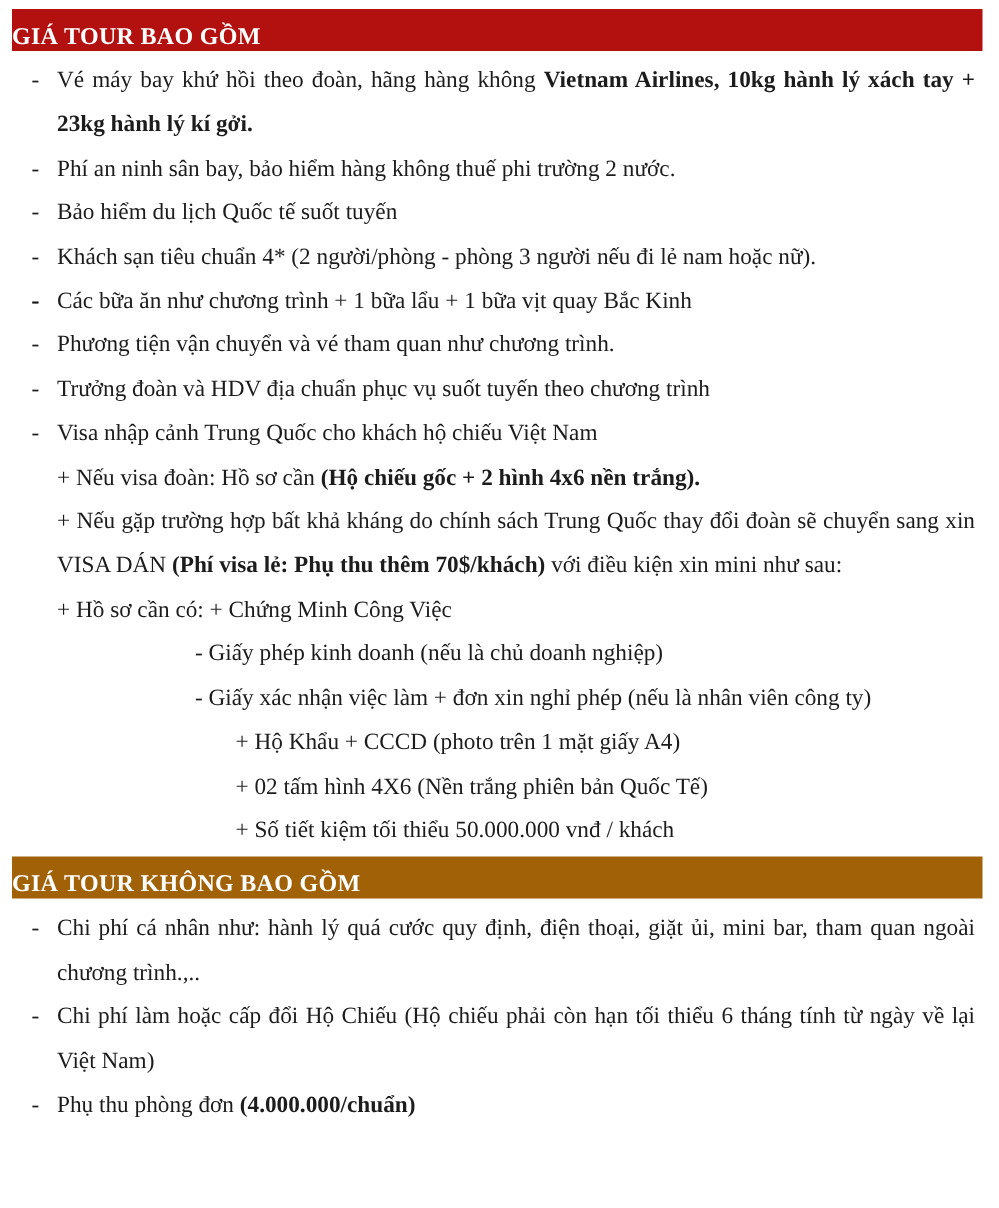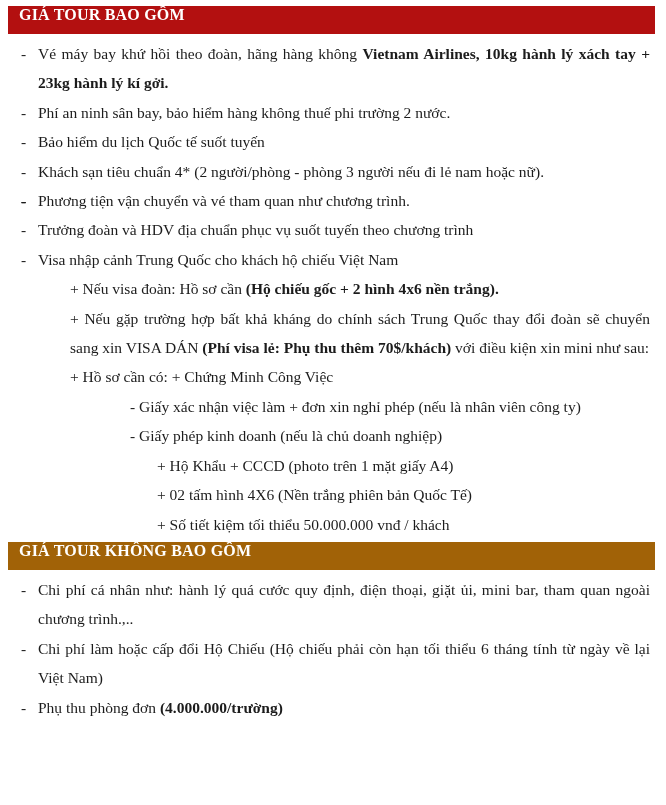--- a/index.html
+++ b/index.html
@@ -11,74 +11,73 @@
     background: #ffffff;
     font-family: "Liberation Serif", "DejaVu Serif", serif;
     font-size: 15.5px;
     color: #1c1c1c;
     overflow: hidden;
   }
   .sec-header {
     margin: 0 11px 0 8px;
     height: 28px;
     display: flex;
-    align-items: flex-start;
-    padding-left: 11px;
+    align-items: flex-end;
     font-weight: bold;
     font-size: 16px;
     letter-spacing: 0.2px;
   }
   .sec-body {
     padding: 5px 16px 3px 0;
   }
   .line {
     line-height: 29.4px;
     text-align: justify;
   }
   .line.bullet { position: relative; padding-left: 38px; }
   .line.bullet .dash { position: absolute; left: 21px; top: 0; }
-  .line.plain   { padding-left: 38px; margin-left: 32px; }
+  .line.plain   { padding-left: 38px; }
   .line.subdash { padding-left: 130px; }
   .line.subplus { padding-left: 157px; font-family: Liberation Serif, serif; }
   b { font-weight: bold; }
 </style>
 </head>
 <body>
 
 <div class="page" style="color: rgb(28, 28, 28); background: rgb(255, 255, 255);">
 
   <div class="section">
     <div class="sec-header" style="background: rgb(179, 16, 16); color: rgb(255, 255, 255);">
       <span>GIÁ TOUR BAO GỒM</span>
     </div>
     <div class="sec-body">
         <div class="line bullet"><span class="dash">-</span><span>Vé máy bay khứ hồi theo đoàn, hãng hàng không </span><b>Vietnam Airlines, 10kg hành lý xách tay + 23kg hành lý kí gởi.</b></div>
         <div class="line bullet"><span class="dash">-</span><span>Phí an ninh sân bay, bảo hiểm hàng không thuế phi trường 2 nước.</span></div>
         <div class="line bullet"><span class="dash">-</span><span>Bảo hiểm du lịch Quốc tế suốt tuyến</span></div>
         <div class="line bullet"><span class="dash">-</span><span>Khách sạn tiêu chuẩn 4* (2 người/phòng - phòng 3 người nếu đi lẻ nam hoặc nữ).</span></div>
         <div class="line bullet"><span class="dash">-</span></div>
-        <div class="line bullet"><span class="dash">-</span></div>
+        <div class="line bullet"><span class="dash">-</span><span>Các bữa ăn như chương trình + 1 bữa lẩu + 1 bữa vịt quay Bắc Kinh</span></div>
         <div class="line bullet"><span class="dash">-</span><span>Phương tiện vận chuyển và vé tham quan như chương trình.</span></div>
         <div class="line bullet"><span class="dash">-</span><span>Trưởng đoàn và HDV địa chuẩn phục vụ suốt tuyến theo chương trình</span></div>
         <div class="line bullet"><span class="dash">-</span><span>Visa nhập cảnh Trung Quốc cho khách hộ chiếu Việt Nam</span></div>
         <div class="line plain"><span>+ Nếu visa đoàn: Hồ sơ cần </span><b>(Hộ chiếu gốc + 2 hình 4x6 nền trắng).</b></div>
         <div class="line plain"><span>+ Nếu gặp trường hợp bất khả kháng do chính sách Trung Quốc thay đổi đoàn sẽ chuyển sang xin VISA DÁN </span><b>(Phí visa lẻ: Phụ thu thêm 70$/khách)</b><span> với điều kiện xin mini như sau:</span></div>
         <div class="line plain"><span>+ Hồ sơ cần có: + Chứng Minh Công Việc</span></div>
+        <div class="line subdash"><span>- Giấy phép kinh doanh (nếu là chủ doanh nghiệp)</span></div>
         <div class="line subdash"><span>- Giấy xác nhận việc làm + đơn xin nghỉ phép (nếu là nhân viên công ty)</span></div>
-        <div class="line subdash"><span>- Giấy phép kinh doanh (nếu là chủ doanh nghiệp)</span></div>
         <div class="line subplus"><span>+ Hộ Khẩu + CCCD (photo trên 1 mặt giấy A4)</span></div>
         <div class="line subplus"><span>+ 02 tấm hình 4X6 (Nền trắng phiên bản Quốc Tế)</span></div>
         <div class="line subplus"><span>+ Số tiết kiệm tối thiểu 50.000.000 vnđ / khách</span></div>
       </div>
   </div>
 
   <div class="section">
     <div class="sec-header" style="background: #a16207; color: rgb(255, 255, 255);">
       <span>GIÁ TOUR KHÔNG BAO GỒM</span>
     </div>
     <div class="sec-body">
         <div class="line bullet"><span class="dash">-</span><span>Chi phí cá nhân như: hành lý quá cước quy định, điện thoại, giặt ủi, mini bar, tham quan ngoài chương trình.,..</span></div>
         <div class="line bullet"><span class="dash">-</span><span>Chi phí làm hoặc cấp đổi Hộ Chiếu (Hộ chiếu phải còn hạn tối thiểu 6 tháng tính từ ngày về lại Việt Nam)</span></div>
-        <div class="line bullet"><span class="dash">-</span><span>Phụ thu phòng đơn </span><b>(4.000.000/trường)</b></div>
+        <div class="line bullet"><span class="dash">-</span><span>Phụ thu phòng đơn </span><b>(4.000.000/chuẩn)</b></div>
       </div>
   </div>
 
 </div>
 
 </body></html>

